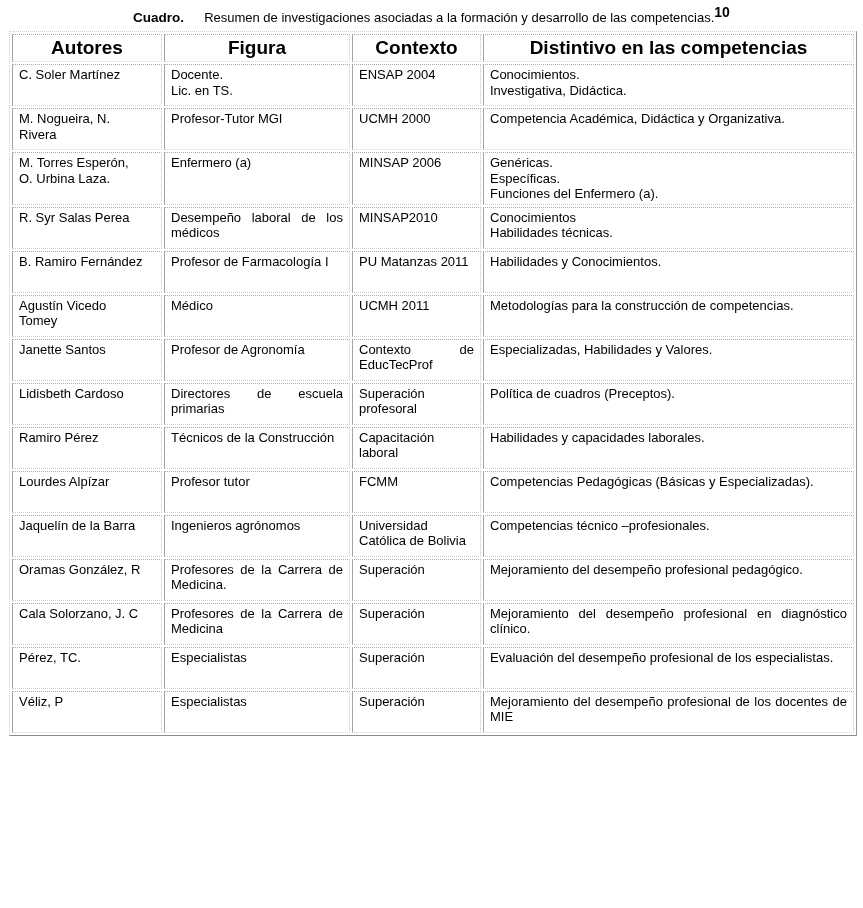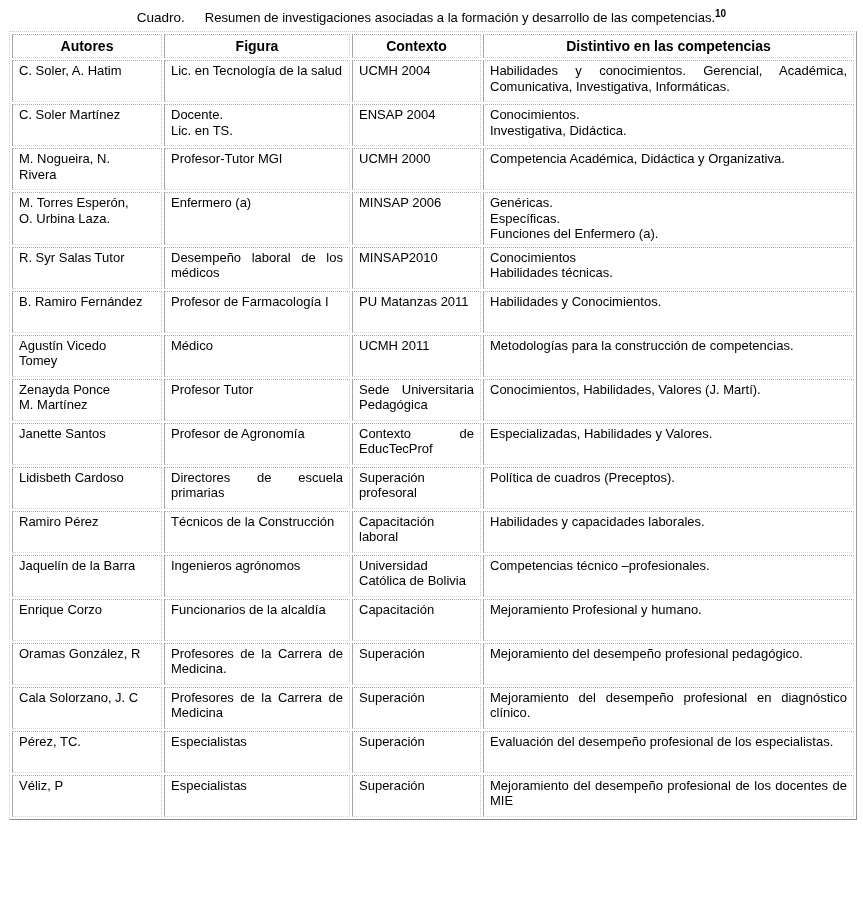--- a/index.html
+++ b/index.html
@@ -15,29 +15,29 @@
     background: #ffffff;
     overflow: hidden;
   }
   .caption {
     margin: 0;
     padding: 10px 4px 6px 4px;
     text-align: center;
     font-size: 13px;
   }
   .caption-label {
-    font-weight: normal;
+    font-weight: bold;
     font-size: 13.5px;
   }
   .caption-text {
     margin-left: 20px;
   }
   .caption-sup {
     font-weight: bold;
-    font-size: 10px;
+    font-size: 14px;
     vertical-align: super;
     line-height: 0;
   }
   table.grid {
     table-layout: fixed;
     width: 848px;
     margin-left: 9px;
     border-collapse: separate;
     border-spacing: 2px;
     background: #ffffff;
@@ -47,21 +47,21 @@
     border-bottom: 1px solid #8d8d8d;
   }
   th, td {
     border-top: 1px dotted #a9a9a9;
     border-left: 1px solid #a4a4a4;
     border-bottom: 1px dotted #d4d4d4;
     border-right: 1px dotted #c6c6c6;
     background: #ffffff;
   }
   th {
-    font-size: 14px;
+    font-size: 19px;
     font-weight: bold;
     text-align: center;
     vertical-align: middle;
     padding: 2px 4px;
     height: 18px;
   }
   td {
     font-size: 13px;
     line-height: 15.5px;
     vertical-align: top;
@@ -89,26 +89,20 @@
     <thead>
       <tr>
         <th>Autores</th>
         <th>Figura</th>
         <th>Contexto</th>
         <th>Distintivo en las competencias</th>
       </tr>
     </thead>
     <tbody>
         <tr>
-          <td>C. Soler, A. Hatim</td>
-          <td>Lic. en Tecnología de la salud</td>
-          <td>UCMH 2004</td>
-          <td>Habilidades y conocimientos. Gerencial, Académica, Comunicativa, Investigativa, Informáticas.</td>
-        </tr>
-        <tr>
           <td>C. Soler Martínez</td>
           <td>Docente.
 Lic. en TS.</td>
           <td>ENSAP 2004</td>
           <td>Conocimientos.
 Investigativa, Didáctica.</td>
         </tr>
         <tr>
           <td>M. Nogueira, N.
 Rivera</td>
@@ -119,77 +113,70 @@
         <tr>
           <td>M. Torres Esperón,
 O. Urbina Laza.</td>
           <td>Enfermero (a)</td>
           <td>MINSAP 2006</td>
           <td>Genéricas.
 Específicas.
 Funciones del Enfermero (a).</td>
         </tr>
         <tr>
-          <td>R. Syr Salas Tutor</td>
+          <td>R. Syr Salas Perea</td>
           <td>Desempeño laboral de los médicos</td>
           <td>MINSAP2010</td>
           <td>Conocimientos
 Habilidades técnicas.</td>
         </tr>
         <tr>
           <td>B. Ramiro Fernández</td>
           <td>Profesor de Farmacología I</td>
           <td>PU Matanzas 2011</td>
           <td>Habilidades y Conocimientos.</td>
         </tr>
         <tr>
           <td>Agustín Vicedo
 Tomey</td>
           <td>Médico</td>
           <td>UCMH 2011</td>
           <td>Metodologías para la construcción de competencias.</td>
         </tr>
         <tr>
-          <td>Zenayda Ponce
-M. Martínez</td>
-          <td>Profesor Tutor</td>
-          <td>Sede Universitaria Pedagógica</td>
-          <td>Conocimientos, Habilidades, Valores (J. Martí).</td>
-        </tr>
-        <tr>
           <td>Janette Santos</td>
           <td>Profesor de Agronomía</td>
           <td>Contexto de EducTecProf</td>
           <td>Especializadas, Habilidades y Valores.</td>
         </tr>
         <tr>
           <td>Lidisbeth Cardoso</td>
           <td>Directores de escuela primarias</td>
           <td>Superación profesoral</td>
           <td>Política de cuadros (Preceptos).</td>
         </tr>
         <tr>
           <td>Ramiro Pérez</td>
           <td>Técnicos de la Construcción</td>
           <td>Capacitación laboral</td>
           <td>Habilidades y capacidades laborales.</td>
         </tr>
         <tr>
+          <td>Lourdes Alpízar</td>
+          <td>Profesor tutor</td>
+          <td>FCMM</td>
+          <td>Competencias Pedagógicas (Básicas y Especializadas).</td>
+        </tr>
+        <tr>
           <td>Jaquelín de la Barra</td>
           <td>Ingenieros agrónomos</td>
           <td>Universidad Católica de Bolivia</td>
           <td>Competencias técnico –profesionales.</td>
         </tr>
         <tr>
-          <td>Enrique Corzo</td>
-          <td>Funcionarios de la alcaldía</td>
-          <td>Capacitación</td>
-          <td>Mejoramiento Profesional y humano.</td>
-        </tr>
-        <tr>
           <td>Oramas González, R</td>
           <td>Profesores de la Carrera de Medicina.</td>
           <td>Superación</td>
           <td>Mejoramiento del desempeño profesional pedagógico.</td>
         </tr>
         <tr>
           <td>Cala Solorzano, J. C</td>
           <td>Profesores de la Carrera de Medicina</td>
           <td>Superación</td>
           <td>Mejoramiento del desempeño profesional en diagnóstico clínico.</td>

